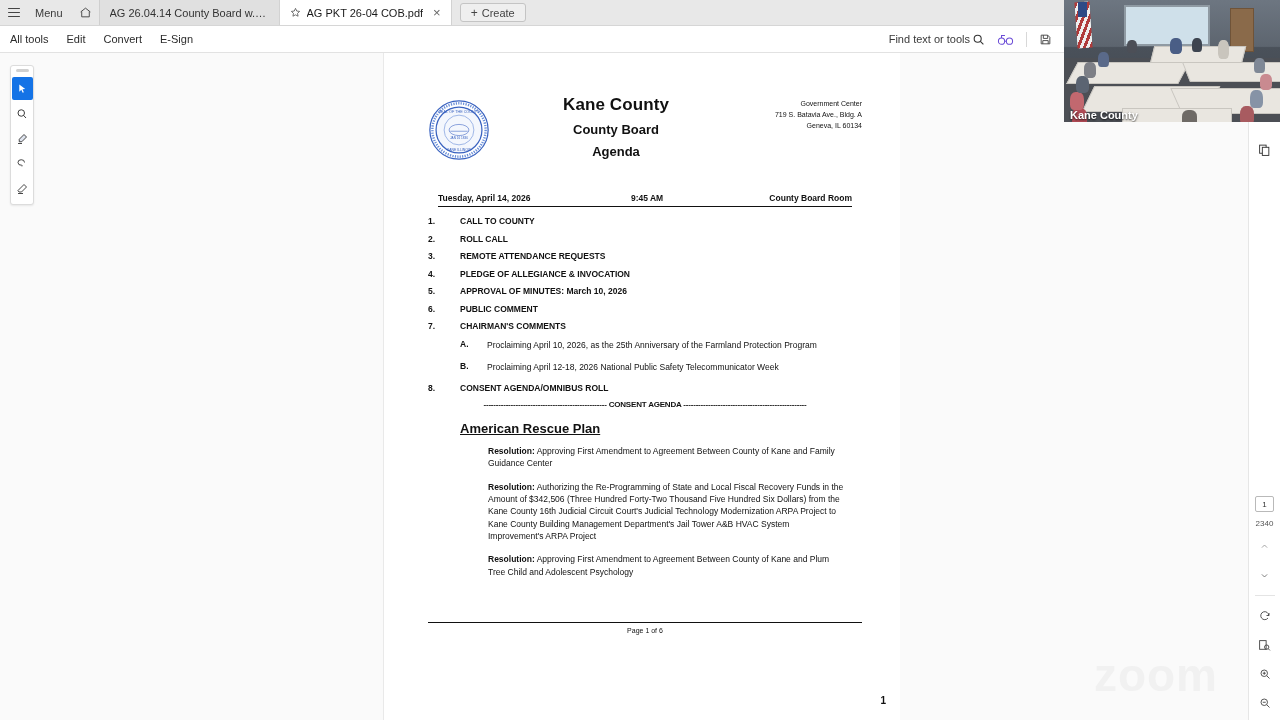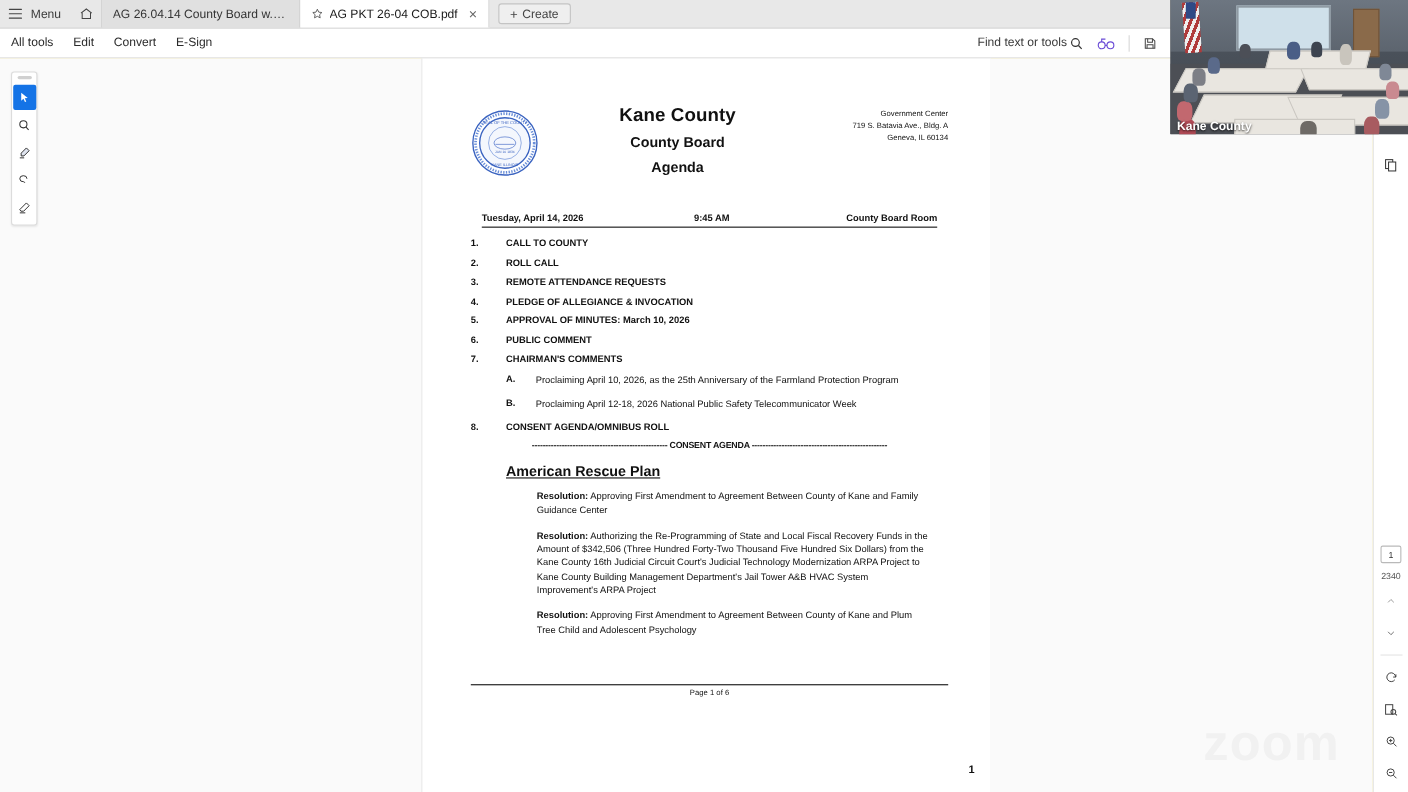--- a/index.html
+++ b/index.html
@@ -15,21 +15,21 @@
   .tabbar {
     height: 26px;
     background: #e8e8e8;
     display: flex;
     align-items: stretch;
     border-bottom: 1px solid #d6d6d6;
     position: relative;
     z-index: 5;
   }
   .hamburger {
-    display: flex; align-items: center; gap: 8px;
+    display: flex; align-items: center; gap: 15px;
     padding: 0 9px 0 8px;
     font-size: 11px; color: #3b3b3b;
     cursor: default;
   }
   .ham-lines { display: inline-block; width: 12px; }
   .ham-lines i {
     display: block; height: 1.5px; background: #444; margin: 2.5px 0; border-radius: 1px;
   }
   .home-btn {
     display: flex; align-items: center; justify-content: center;
@@ -81,21 +81,21 @@
     display: flex; align-items: center; gap: 12px;
     padding-right: 218px;
   }
   .findbox { display: flex; align-items: center; gap: 2px; font-size: 11px; color: #3a3a3a; }
   .vsep { width:1px; height:15px; background:#d8d8d8; }
 
   
   .body-area {
     position: relative;
     height: 667px;
-    background: #fde047;
+    background: #737373;
     display: flex;
   }
 
   
   .lefttools {
     width: 384px;
     background: #fafafa;
     position: relative;
   }
   .toolstrip {

